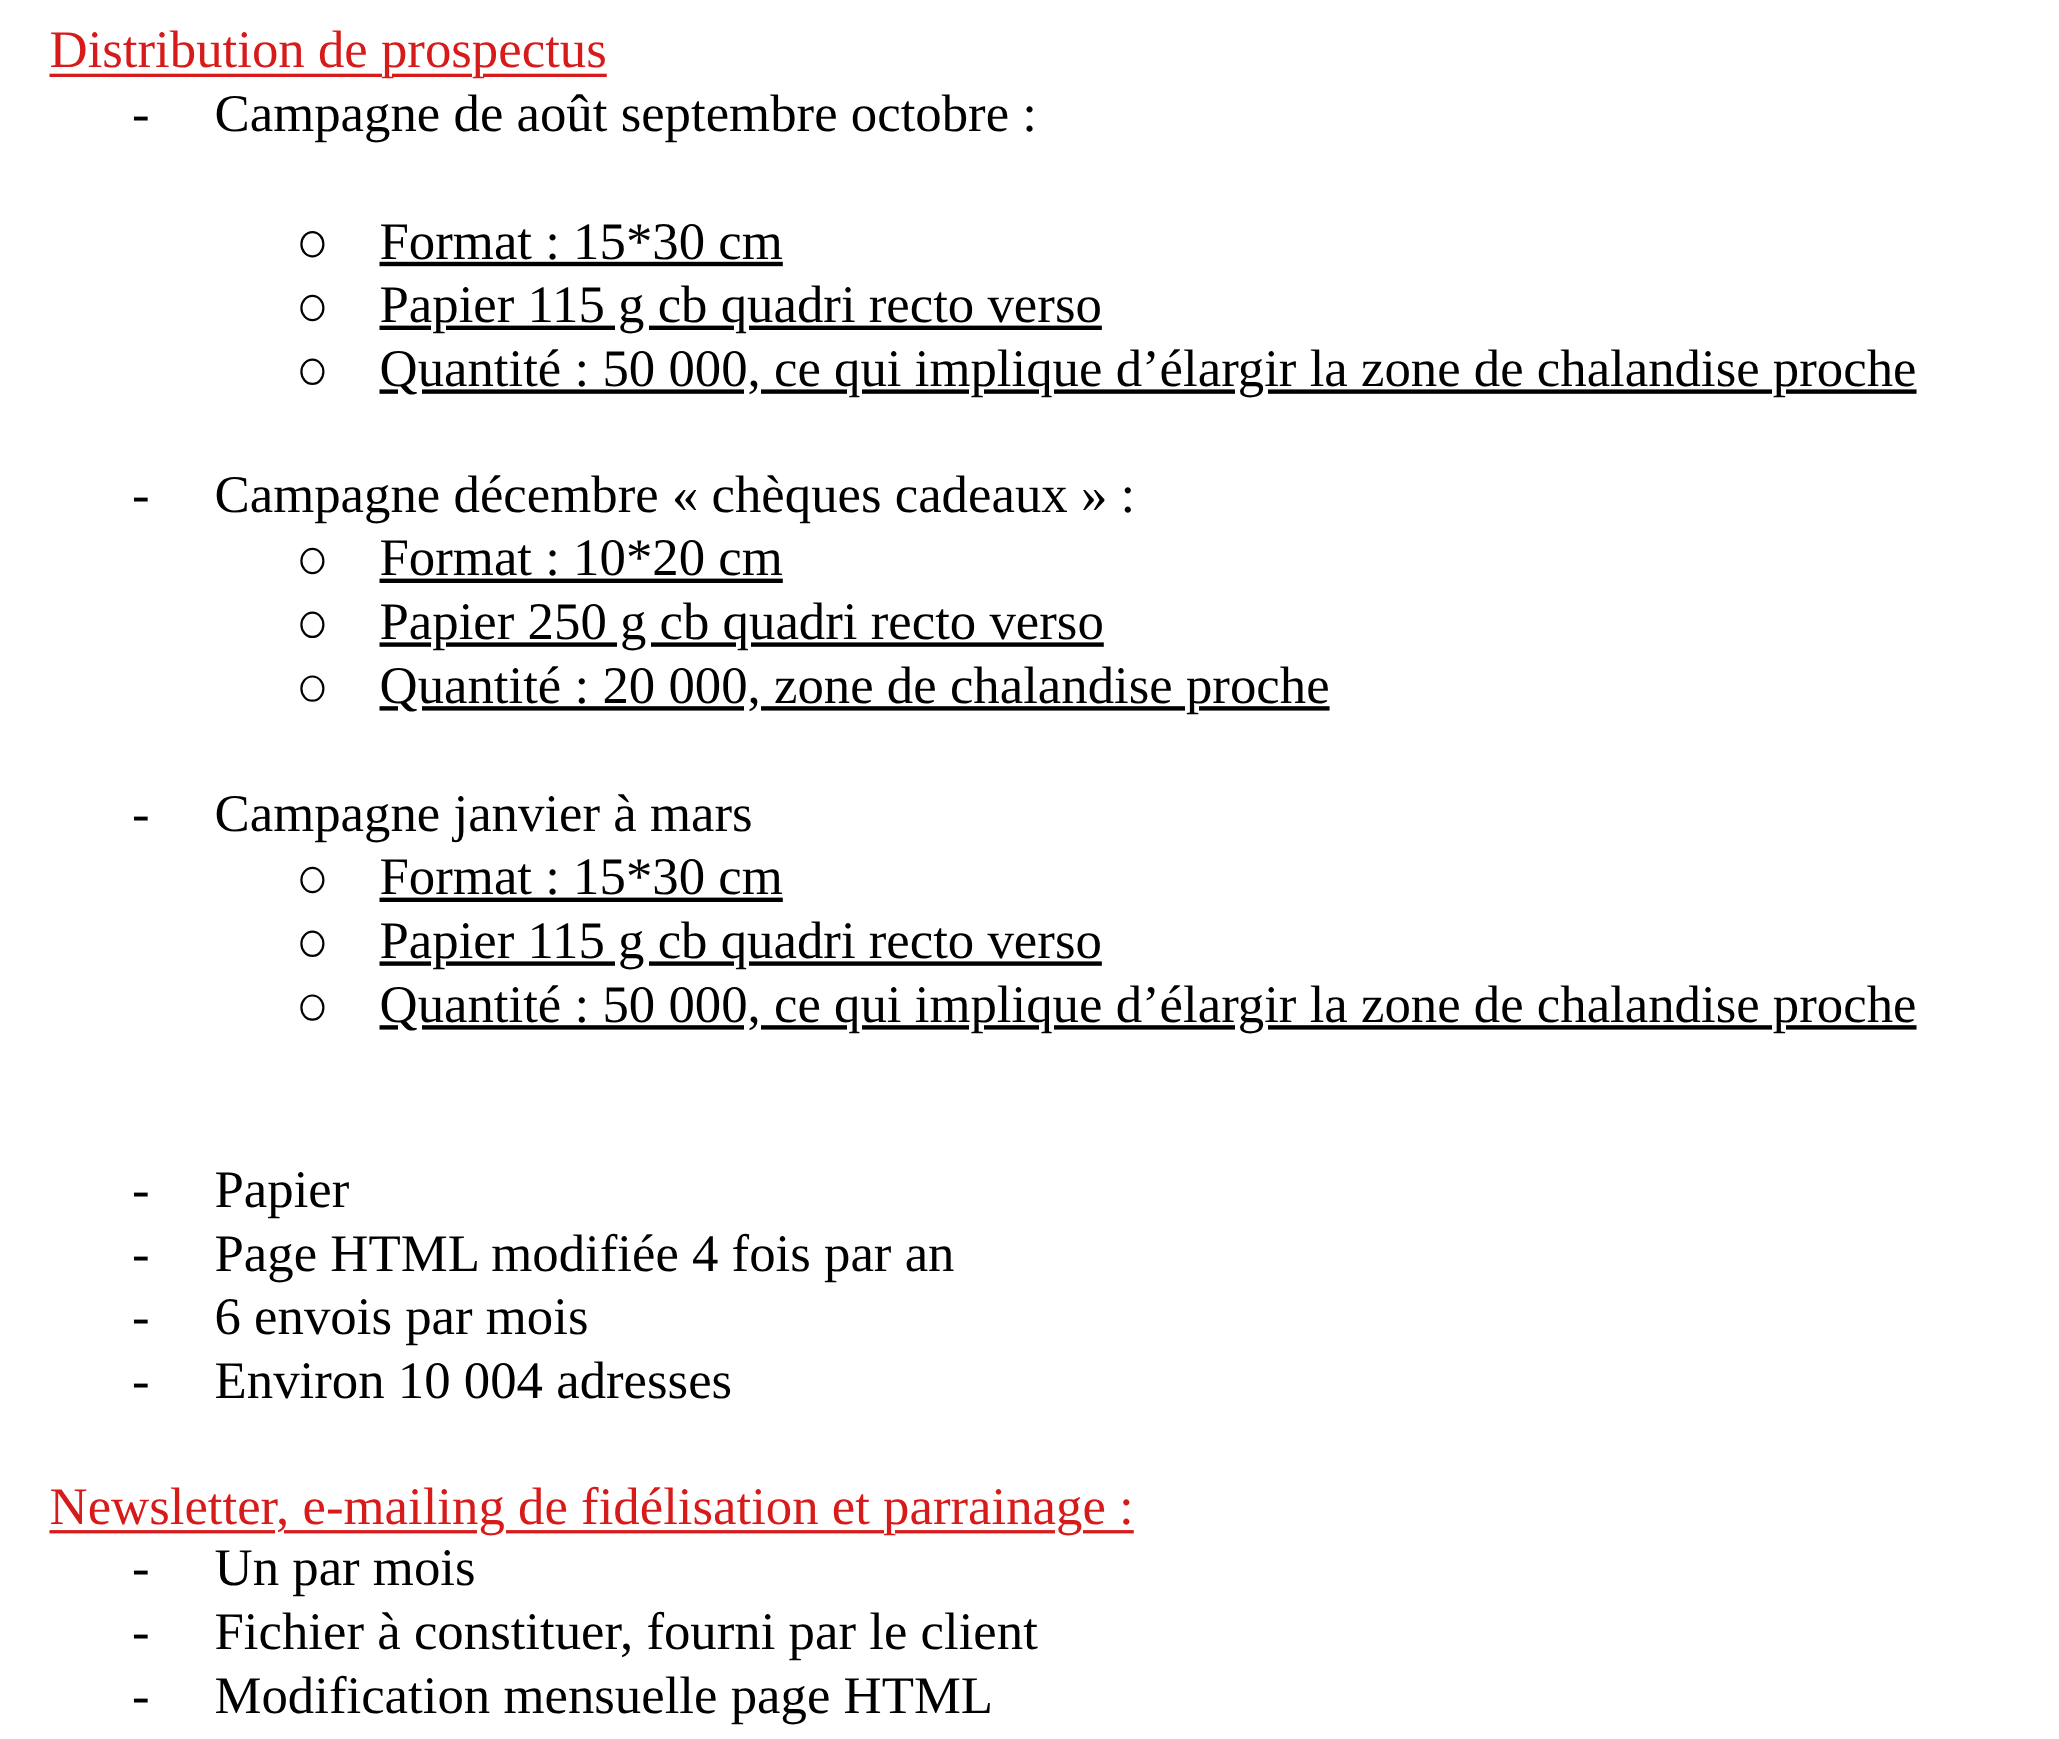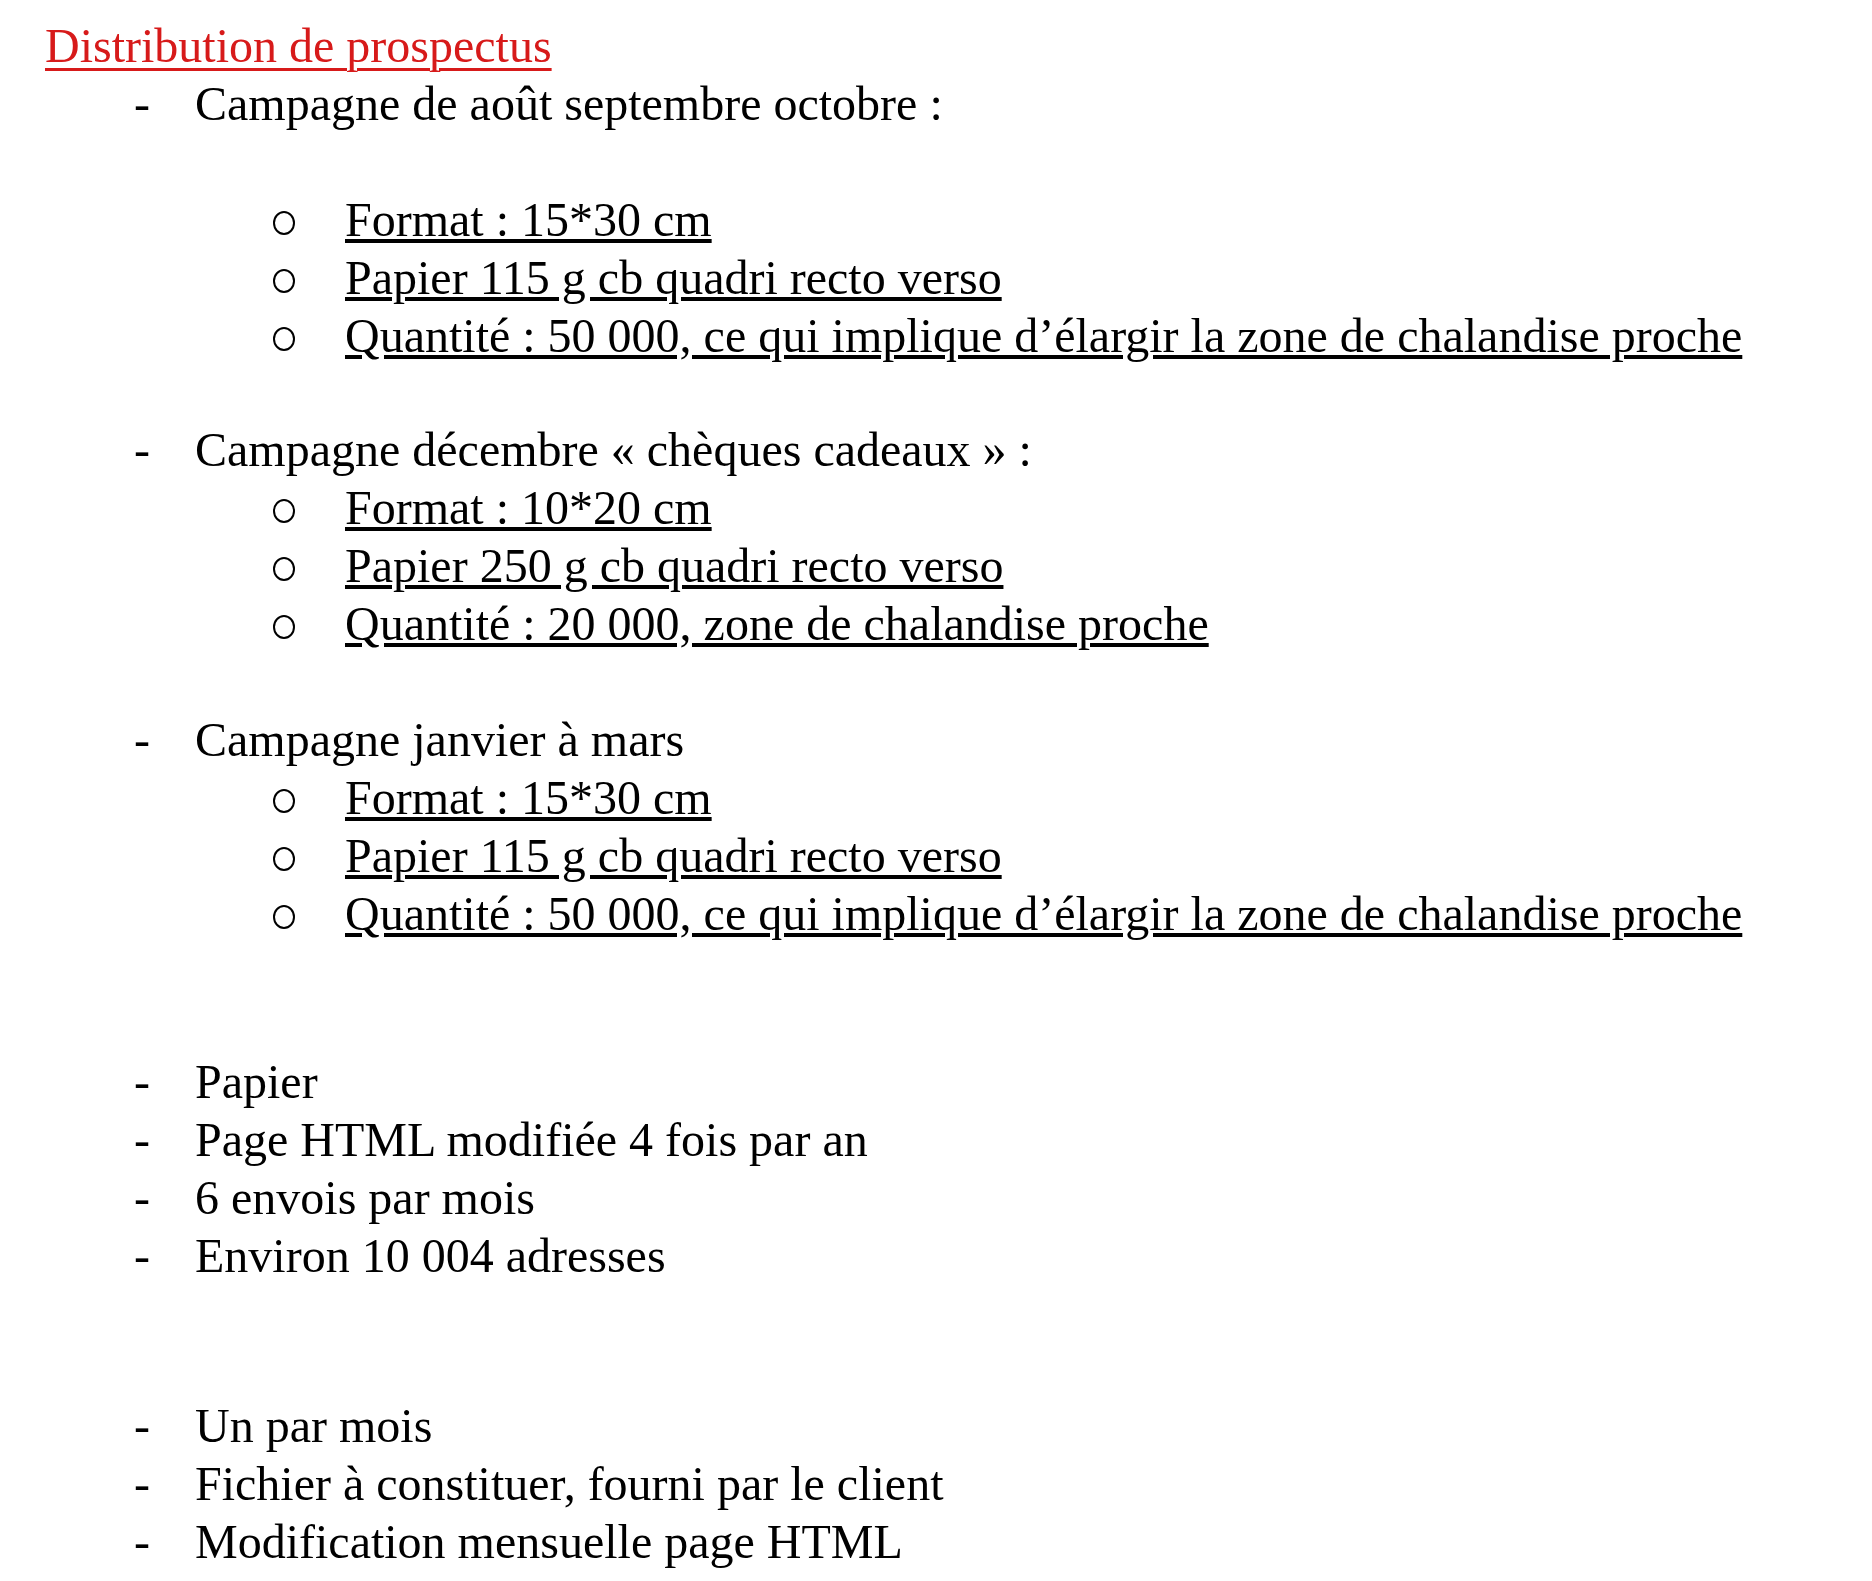--- a/index.html
+++ b/index.html
@@ -14,21 +14,20 @@
       overflow: hidden;
       font-family: "Liberation Serif", "DejaVu Serif", serif;
       color: #000000;
     }
     .doc {
       position: absolute;
       left: 0;
       top: 0;
       width: 1710px;
       height: 1581px;
-      text-align: right;
     }
     .line {
       position: absolute;
       left: 0;
       height: 58px;
       line-height: 58px;
       font-size: 48px;
       white-space: nowrap;
     }
     .heading {
@@ -128,20 +127,21 @@
   </div>
   <div class="line l1" style="top:1169px">
     <span class="dash">-</span>
     <span class="txt">6 envois par mois</span>
   </div>
   <div class="line l1" style="top:1227px">
     <span class="dash">-</span>
     <span class="txt">Environ 10 004 adresses</span>
   </div>
 
+  <div class="line heading" style="top: 1341px; color: rgb(215, 26, 26); text-decoration-color: rgb(215, 26, 26);">Newsletter, e-mailing de fidélisation et parrainage :</div>
   <div class="line l1" style="top:1397px">
     <span class="dash">-</span>
     <span class="txt">Un par mois</span>
   </div>
   <div class="line l1" style="top:1455px">
     <span class="dash">-</span>
     <span class="txt">Fichier à constituer, fourni par le client</span>
   </div>
   <div class="line l1" style="top:1513px">
     <span class="dash">-</span>

